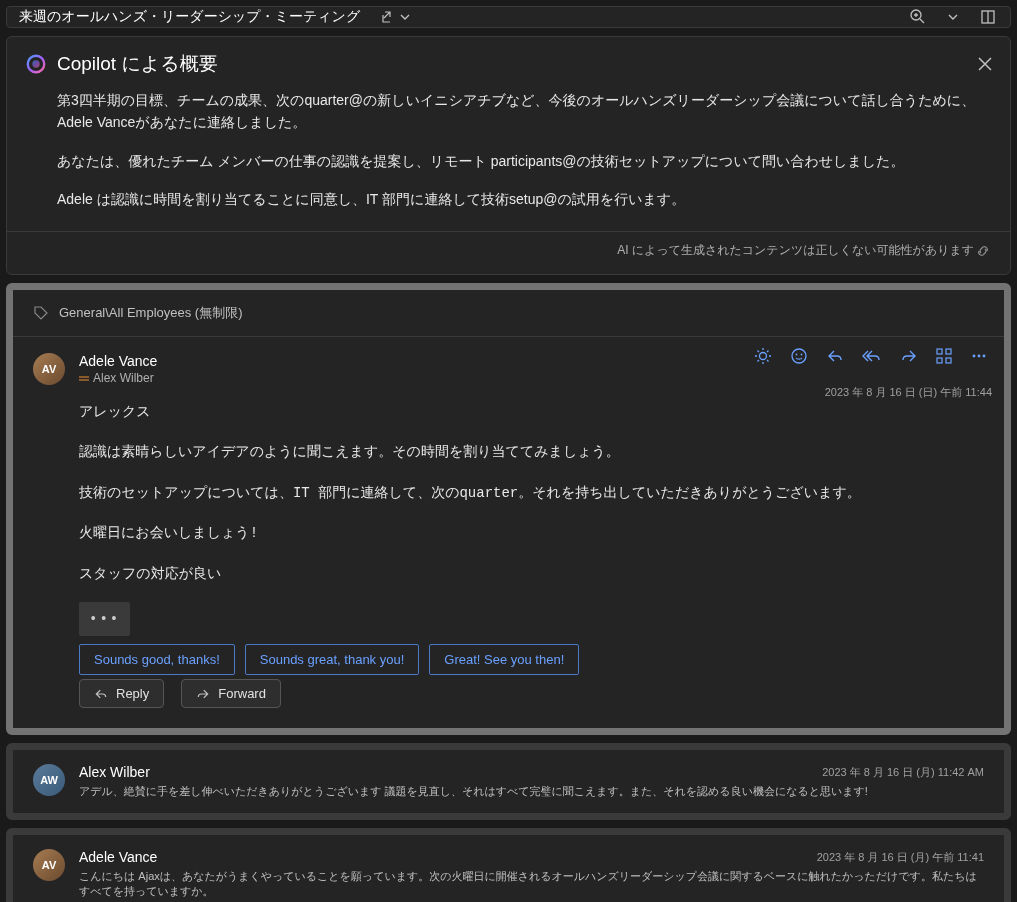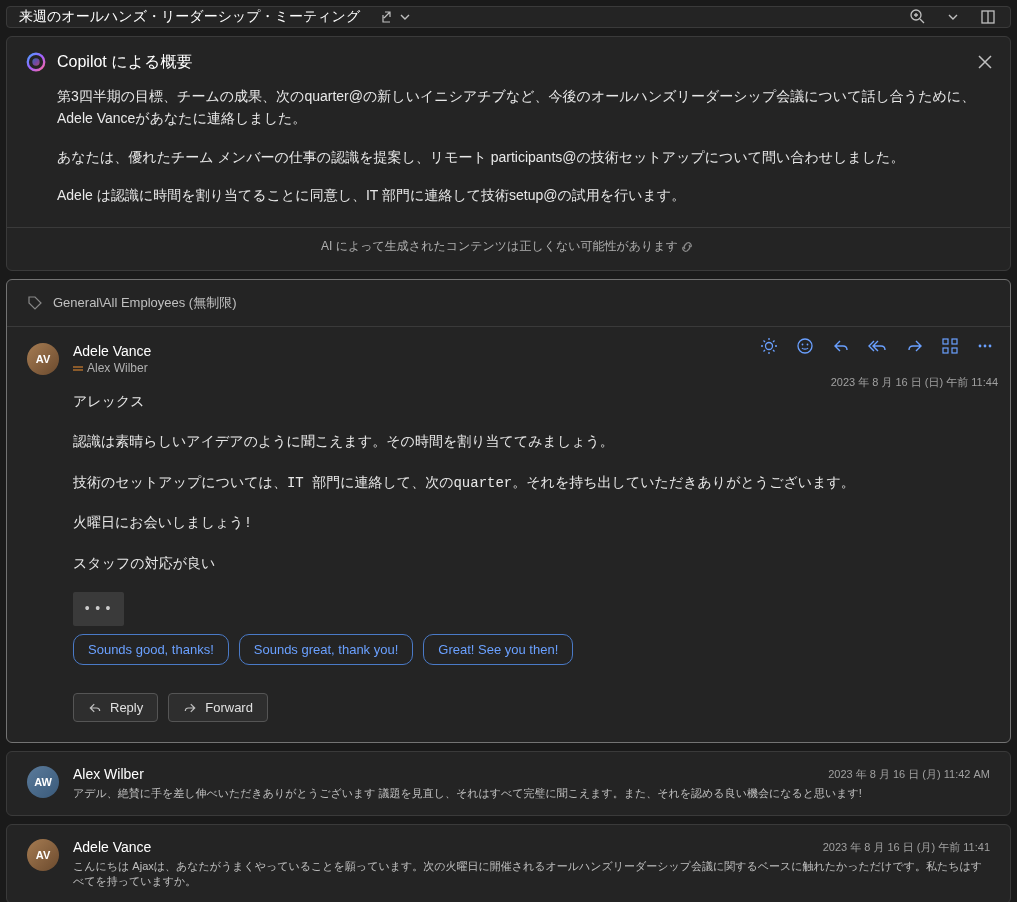--- a/index.html
+++ b/index.html
@@ -25,33 +25,33 @@
   .title-icon { width: 20px; height: 20px; display: flex; align-items: center; justify-content: center; color: #c0c0c0; cursor: pointer; }
   .title-dropdown { display: flex; align-items: center; gap: 4px; color: #c0c0c0; cursor: pointer; }
 
   
   .copilot-card {
     background: #242424; border: 1px solid #3a3a3a; border-radius: 6px;
     padding: 14px 18px 4px 18px; display: flex; flex-direction: column; gap: 12px;
   }
   .copilot-header { display: flex; align-items: center; gap: 10px; }
   .copilot-logo { width: 22px; height: 22px; }
-  .copilot-title { font-size: 16px; color: #fff; flex: 1; }
+  .copilot-title { font-size: 19px; color: #fff; flex: 1; }
   .close-x { color: #c0c0c0; cursor: pointer; font-size: 16px; }
   .copilot-body { display: flex; flex-direction: column; gap: 16px; font-size: 14px; line-height: 1.6; color: #e8e8e8; padding-left: 32px; }
   .copilot-body p { }
   .copilot-footer {
     border-top: 1px solid #3a3a3a; margin: 8px -18px 0 -18px;
-    padding: 10px 18px; display: flex; justify-content: center; align-items: center;
+    padding: 10px 18px; display: flex; justify-content: flex-end; align-items: center;
     font-size: 12px; color: #b0b0b0;
   }
 
   
   .msg-card {
-    background: #242424; border: 1px solid #737373; border-radius: 6px;
+    background: #242424; border: 7px solid #737373; border-radius: 6px;
     display: flex; flex-direction: column;
   }
   .msg-card.sub { border-color: #3a3a3a; }
   .msg-classification {
     padding: 14px 20px; border-bottom: 1px solid #3a3a3a;
     display: flex; align-items: center; gap: 10px; color: #c0c0c0; font-size: 13px;
   }
   .msg-content { padding: 16px 20px; display: flex; gap: 14px; position: relative; }
   .msg-content.compact { padding: 14px 20px; align-items: flex-start; }
   .avatar {
@@ -71,23 +71,23 @@
     display: flex; gap: 18px; align-items: center;
   }
   .tb-icon { color: #6aa0ff; cursor: pointer; display: flex; }
   .msg-body { margin-top: 12px; font-size: 14px; line-height: 1.9; color: #e8e8e8; font-family: Liberation Mono, monospace; }
   .msg-body p { margin-bottom: 14px; }
   .ellipsis-btn { display:inline-flex; background:#3a3a3a; padding:4px 10px; border-radius:2px; cursor:pointer; color:#ccc; letter-spacing:2px; }
 
   .suggested-row { display: flex; gap: 10px; margin-top: 6px; }
   .sugg-pill {
     border: 1px solid #4a7ac7; color: #6aa0ff; background: transparent;
-    border-radius: 10px; padding: 7px 14px; font-size: 13px; cursor: pointer;
-  }
-  .action-row { display: flex; gap: 10px; margin-top: 26px; margin-bottom: 4px; }
+    border-radius: 2px; padding: 7px 14px; font-size: 13px; cursor: pointer;
+  }
+  .action-row { display: flex; gap: 17px; margin-top: 2px; margin-bottom: 4px; }
   .act-btn {
     display: flex; align-items: center; gap: 8px;
     border: 1px solid #555; background: #2e2e2e; color: #e0e0e0;
     padding: 6px 14px; border-radius: 4px; font-size: 13px; cursor: pointer;
   }
   .compact-row { display: flex; align-items: center; width: 100%; }
   .compact-text { font-size: 11px; color: #c0c0c0; margin-top: 2px; }
   svg { display: block; }
 </style>
 </head>

